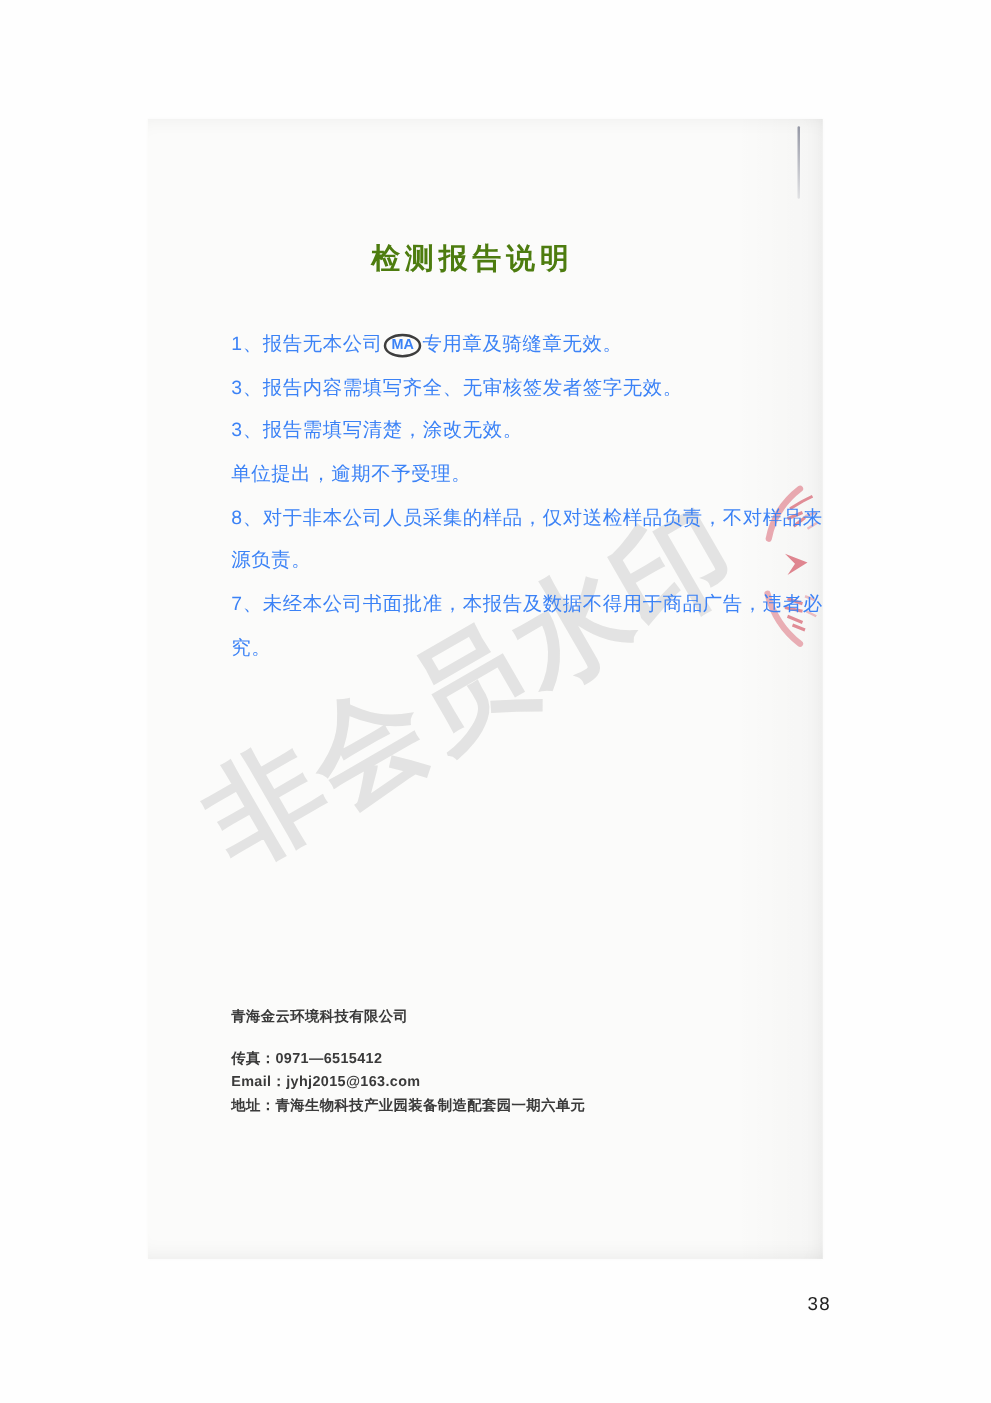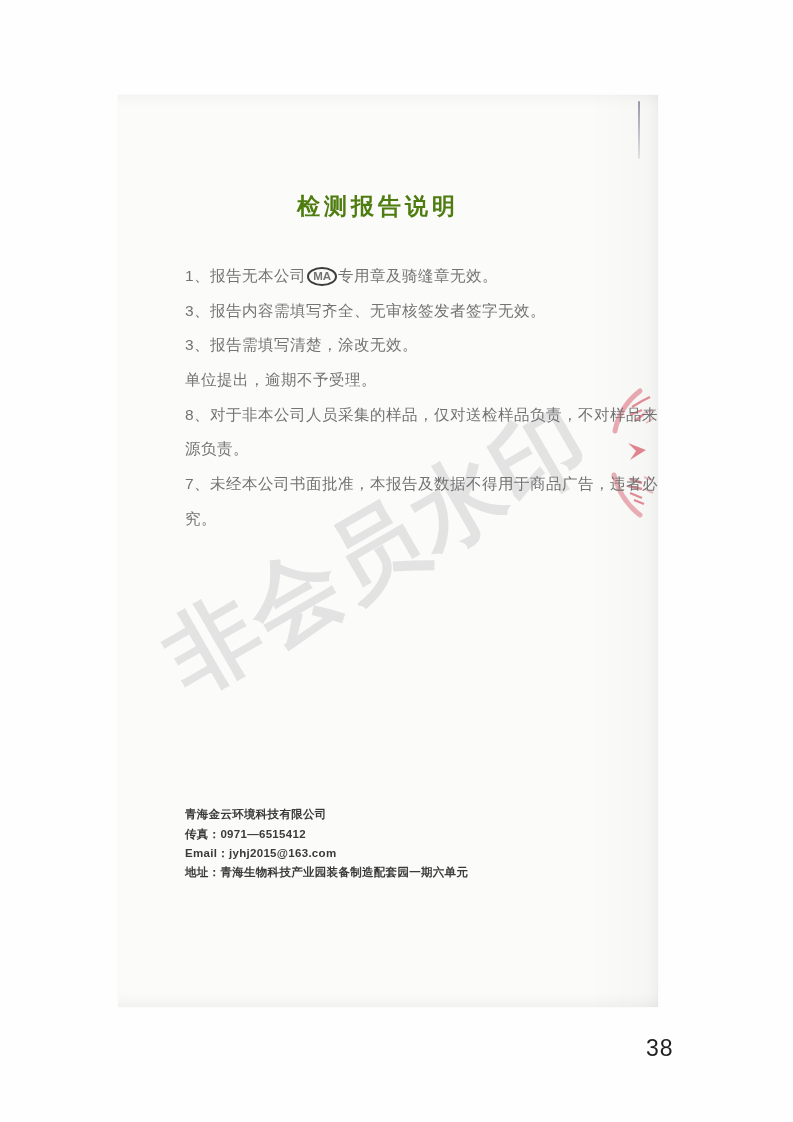--- a/index.html
+++ b/index.html
@@ -28,37 +28,37 @@
   }
   .doc-title{
     position:absolute;top:96px;left:0;width:100%;
     text-align:center;transform:translateX(-10px);
     font-size:23px;font-weight:bold;letter-spacing:4px;color:#4d7c0f;
     font-family:"Liberation Serif","DejaVu Serif",serif;
     z-index:3;
   }
   .notes{
     position:absolute;left:67px;top:164px;width:452px;
-    font-size:15.5px;color:#737373;letter-spacing:0.5px;
+    font-size:15.5px;color:#3b82f6;letter-spacing:0.5px;
     z-index:3;
   }
   .note-line{height:34.7px;line-height:34.7px;white-space:nowrap;}
   .cma{
     display:inline-block;
     border:2px solid #3d3d3d;border-radius:50%;
     font-size:11.5px;font-weight:bold;line-height:13px;
     padding:1px 4px;margin:0 1px;vertical-align:1px;
     letter-spacing:0;
   }
   .footer{
     position:absolute;left:67px;top:710px;
     font-size:11.5px;font-weight:bold;color:#3a3a3a;
     line-height:19px;z-index:3;letter-spacing:0.3px;
   }
-  .footer .company{margin-bottom:1px;}
+  .footer .company{margin-bottom:14px;}
   
   .watermark{
     position:absolute;left:55px;top:526px;
     font-size:92px;line-height:92px;font-weight:bold;
     letter-spacing:2px;white-space:nowrap;
     color:rgba(120,120,120,0.18);
     transform:rotate(-30deg);transform-origin:0 46px;
     z-index:2;pointer-events:none;
     font-family:"Liberation Sans","DejaVu Sans",sans-serif;
   }
@@ -68,21 +68,21 @@
     z-index:2;opacity:0.9;
   }
   
   .scratch{
     position:absolute;left:520px;top:6px;width:2px;height:58px;
     background:linear-gradient(to bottom,rgba(70,75,100,0.55),rgba(70,75,100,0.12));
     border-radius:1px;z-index:2;
   }
   .page-number{
     position:absolute;left:646px;top:1035px;
-    font-size:23px;color:#1f1f1f;letter-spacing:1px;
+    font-size:15px;color:#1f1f1f;letter-spacing:1px;
     z-index:3;
   }
 </style>
 </head>
 <body>
 
 <div class="stage">
 
   <div class="paper">
 

